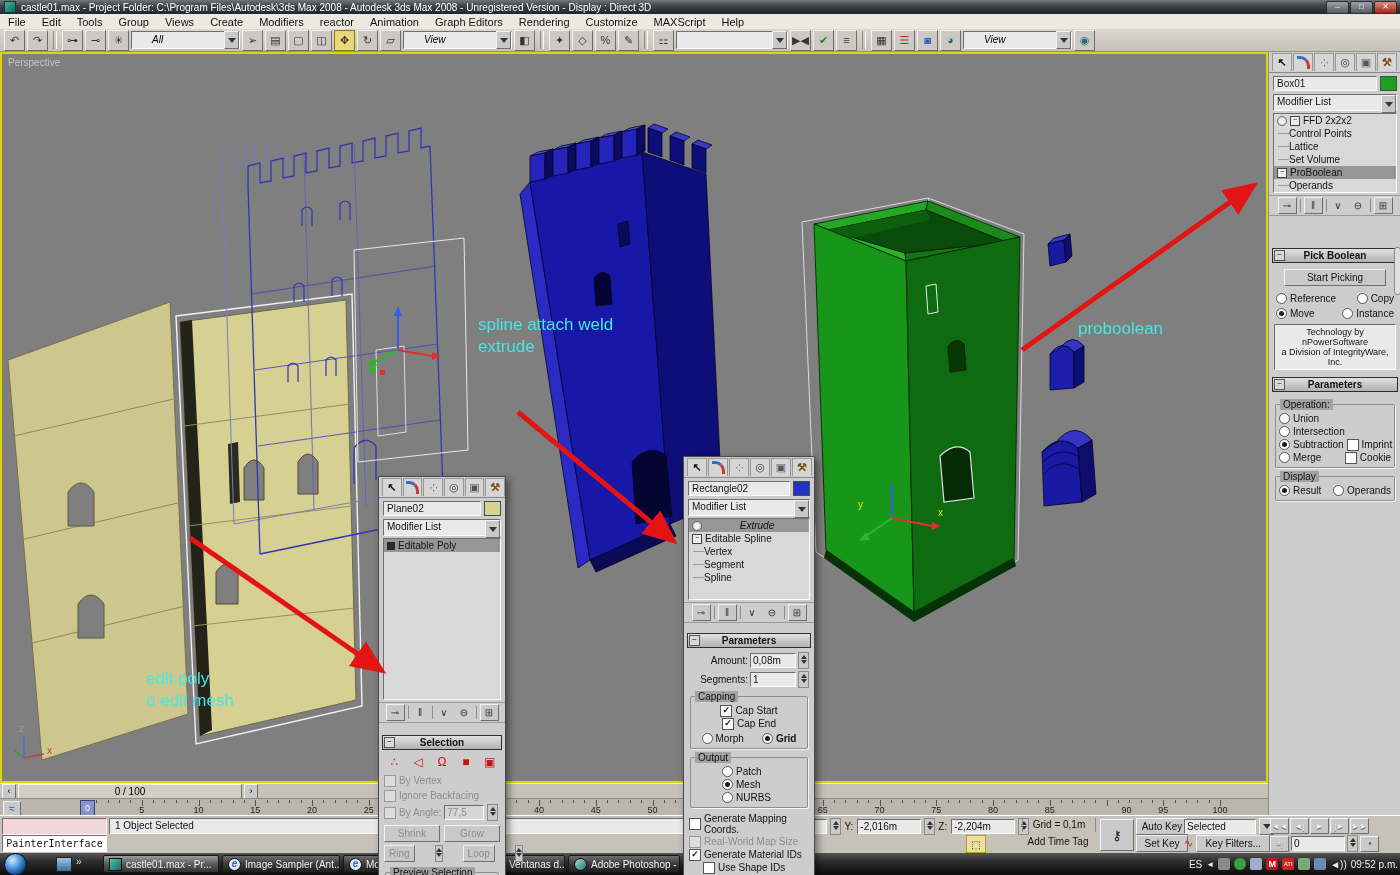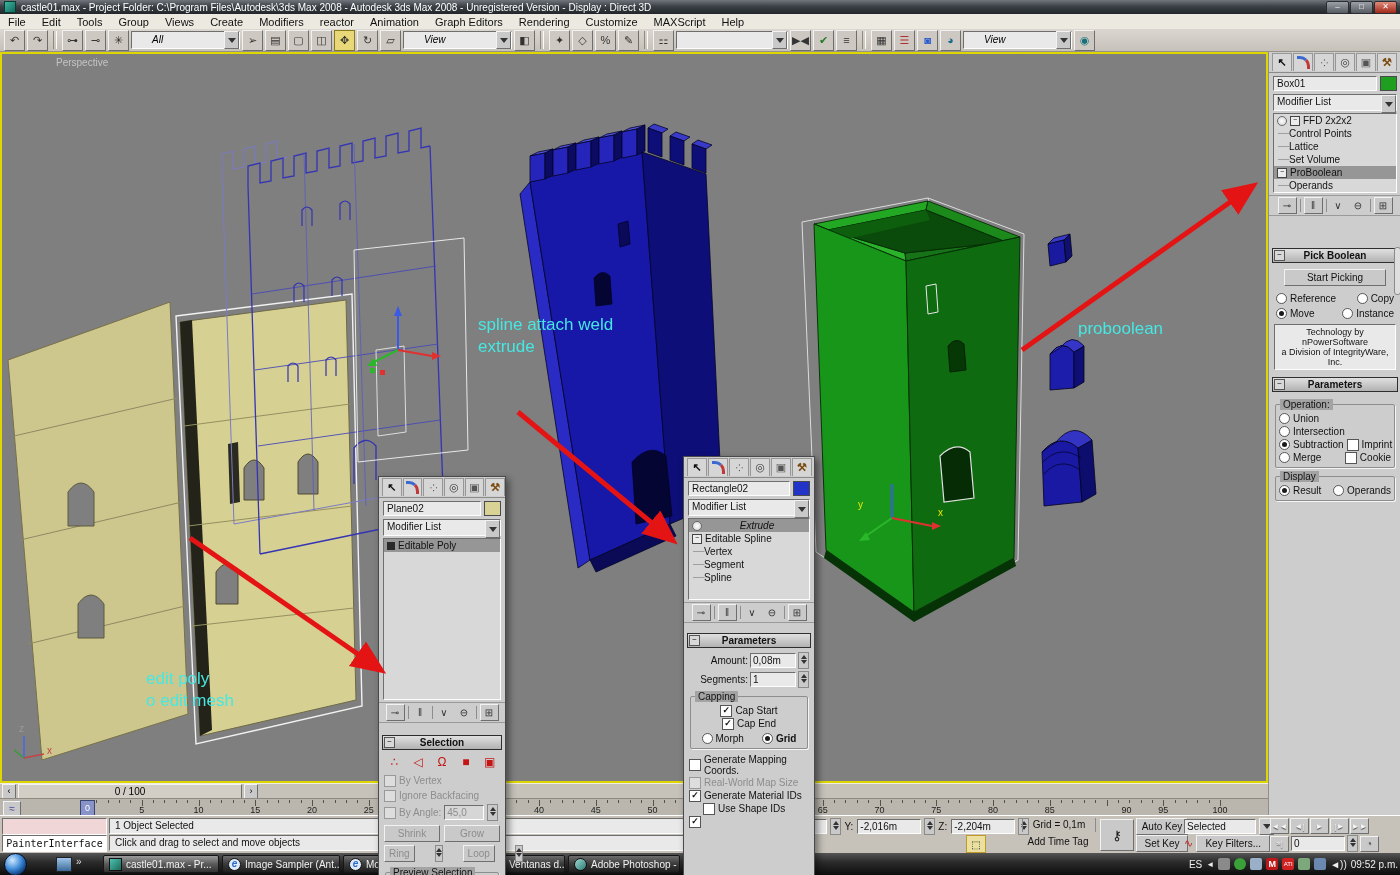--- a/index.html
+++ b/index.html
@@ -19,21 +19,21 @@
   #toolbar{left:0;top:29px;width:1400px;height:23px;background:linear-gradient(#dbd7d0,#c6c2ba);display:flex;align-items:center;padding-left:4px;gap:2px;box-sizing:border-box;border-bottom:1px solid #96928a;}
   .tbtn{width:19px;height:19px;font-size:11px;color:#333;background:#cdc9c2;display:flex;align-items:center;justify-content:center;}
   .tbtn.on{background:#e8d878;border:1px solid #8a7a20;}
   .tsep{width:2px;height:18px;border-left:1px solid #8e8a82;border-right:1px solid #fbfbf8;margin:0 3px;}
   .tdd{height:16px;display:flex;align-items:center;font-size:10px;}
   .tdd .fldp{width:52px;height:14px;line-height:14px;padding:0 20px;font-style:italic;}
   .ddbtn{width:13px;height:16px;display:flex;align-items:center;justify-content:center;}
   .tri-d{width:0;height:0;border:4px solid transparent;border-top:5px solid #333;margin-top:4px;}
   
   #viewport{left:0;top:52px;width:1268px;height:731px;background:#7f7f7f;border:2px solid #ddd600;box-sizing:border-box;}
-  #vplabel{left:6px;top:3px;color:#c4c4c4;font-size:10px;margin-left:48px;}
+  #vplabel{left:6px;top:3px;color:#c4c4c4;font-size:10px;}
   #scene{left:0;top:0;}
   
   .cpanel{background:#cdcdcd;font-size:10px;color:#111;}
   #cmdpanel{left:1268px;top:52px;width:132px;height:763px;border-left:1px solid #8e8e8e;}
   .floatpanel{border:1px solid #4a4a4a;box-shadow:3px 3px 7px rgba(0,0,0,.45);z-index:20;}
   #panel-plane{left:378px;top:476px;width:126px;height:399px;}
   #panel-rect{left:683px;top:456px;width:130px;height:419px;}
   .cptabs{display:flex;gap:1px;height:19px;padding:1px 0 0 3px;border-bottom:1px solid #8a8a8a;}
   .cptab{width:18px;height:17px;background:#d6d6d6;border:1px solid #979797;border-bottom:none;display:flex;align-items:center;justify-content:center;font-size:11px;color:#222;}
   .ic-arrow{color:#111;font-weight:bold;}
@@ -624,21 +624,20 @@
         <span class="tick" data-name="ruler-tick" style="left: 1220px; height: 6px;"></span>
         <span class="ticknum" data-name="ruler-number" style="left: 1220px;">100</span>
       </div>
     <div id="tmarker" data-name="current-frame-marker">0</div>
   </div>
 
   <div id="statusbar" class="abs" data-name="status-bar">
     <div id="listener" class="abs sunken" data-name="maxscript-mini-listener"></div>
     <div id="painter" class="abs sunken" data-name="maxscript-listener-line">PainterInterface</div>
     <div id="selinfo" class="abs sunken" data-name="selection-status">1 Object Selected</div>
-    <div id="prompt" class="abs sunken" data-name="prompt-line">Click and drag to select and move objects</div>
     <div id="lockbtn" class="abs ctr" data-name="selection-lock-toggle">⬚</div>
     <div class="abs row" style="left:750px;top:2px;" data-name="transform-type-in">
       <span class="coordlbl">X:</span>
         <span class="fld sunken coordfld" data-name="x-coordinate-field">3,925m</span>
         <span class="spin" data-name="x-spinner">
           <i class="up"></i>
           <i class="dn"></i>
         </span>
       <span class="coordlbl">Y:</span>
         <span class="fld sunken coordfld" data-name="y-coordinate-field">-2,016m</span>
@@ -788,21 +787,21 @@
             <span class="check"></span>
             <span>By Vertex</span>
           </div>
         <div class="row dis" data-name="ignore-backfacing-checkbox" style="margin-top:2px;">
             <span class="check"></span>
             <span>Ignore Backfacing</span>
           </div>
         <div class="row dis" data-name="by-angle-checkbox" style="margin-top:2px;">
           <span class="check"></span>
             <span>By Angle:</span>
-          <span class="fld sunken" data-name="by-angle-field" style="width:34px;background:#d6d6d6;">45,0</span>
+          <span class="fld sunken" data-name="by-angle-field" style="width:34px;background:#d6d6d6;">77,5</span>
           <span class="spin" data-name="by-angle-spinner">
               <i class="up"></i>
               <i class="dn"></i>
             </span>
         </div>
         <div class="row" style="gap:4px;margin-top:4px;">
           <span class="btn raised dis" data-name="shrink-button" style="flex:1;">Shrink</span>
           <span class="btn raised dis" data-name="grow-button" style="flex:1;">Grow</span>
         </div>
         <div class="row" style="gap:20px;margin-top:3px;">
@@ -921,20 +920,35 @@
             <span class="row" data-name="morph-radio">
                 <span class="radio"></span>
                 <span>Morph</span>
               </span>
             <span class="row" data-name="grid-radio" style="font-weight:bold;">
                 <span class="radio on"></span>
                 <span>Grid</span>
               </span>
           </div>
         </div>
+        <div class="grp" data-name="output-group">
+          <span class="grplabel">Output</span>
+          <div class="row" style="justify-content:center;" data-name="patch-radio">
+              <span class="radio"></span>
+              <span style="width:40px;">Patch</span>
+            </div>
+          <div class="row" style="justify-content:center;" data-name="mesh-radio">
+              <span class="radio on"></span>
+              <span style="width:40px;">Mesh</span>
+            </div>
+          <div class="row" style="justify-content:center;" data-name="nurbs-radio">
+              <span class="radio"></span>
+              <span style="width:40px;">NURBS</span>
+            </div>
+        </div>
         <div class="row" data-name="generate-mapping-checkbox">
             <span class="check"></span>
             <span>Generate Mapping Coords.</span>
           </div>
         <div class="row dis" data-name="real-world-checkbox">
             <span class="check"></span>
             <span>Real-World Map Size</span>
           </div>
         <div class="row" data-name="generate-material-ids-checkbox">
             <span class="check on"></span>

